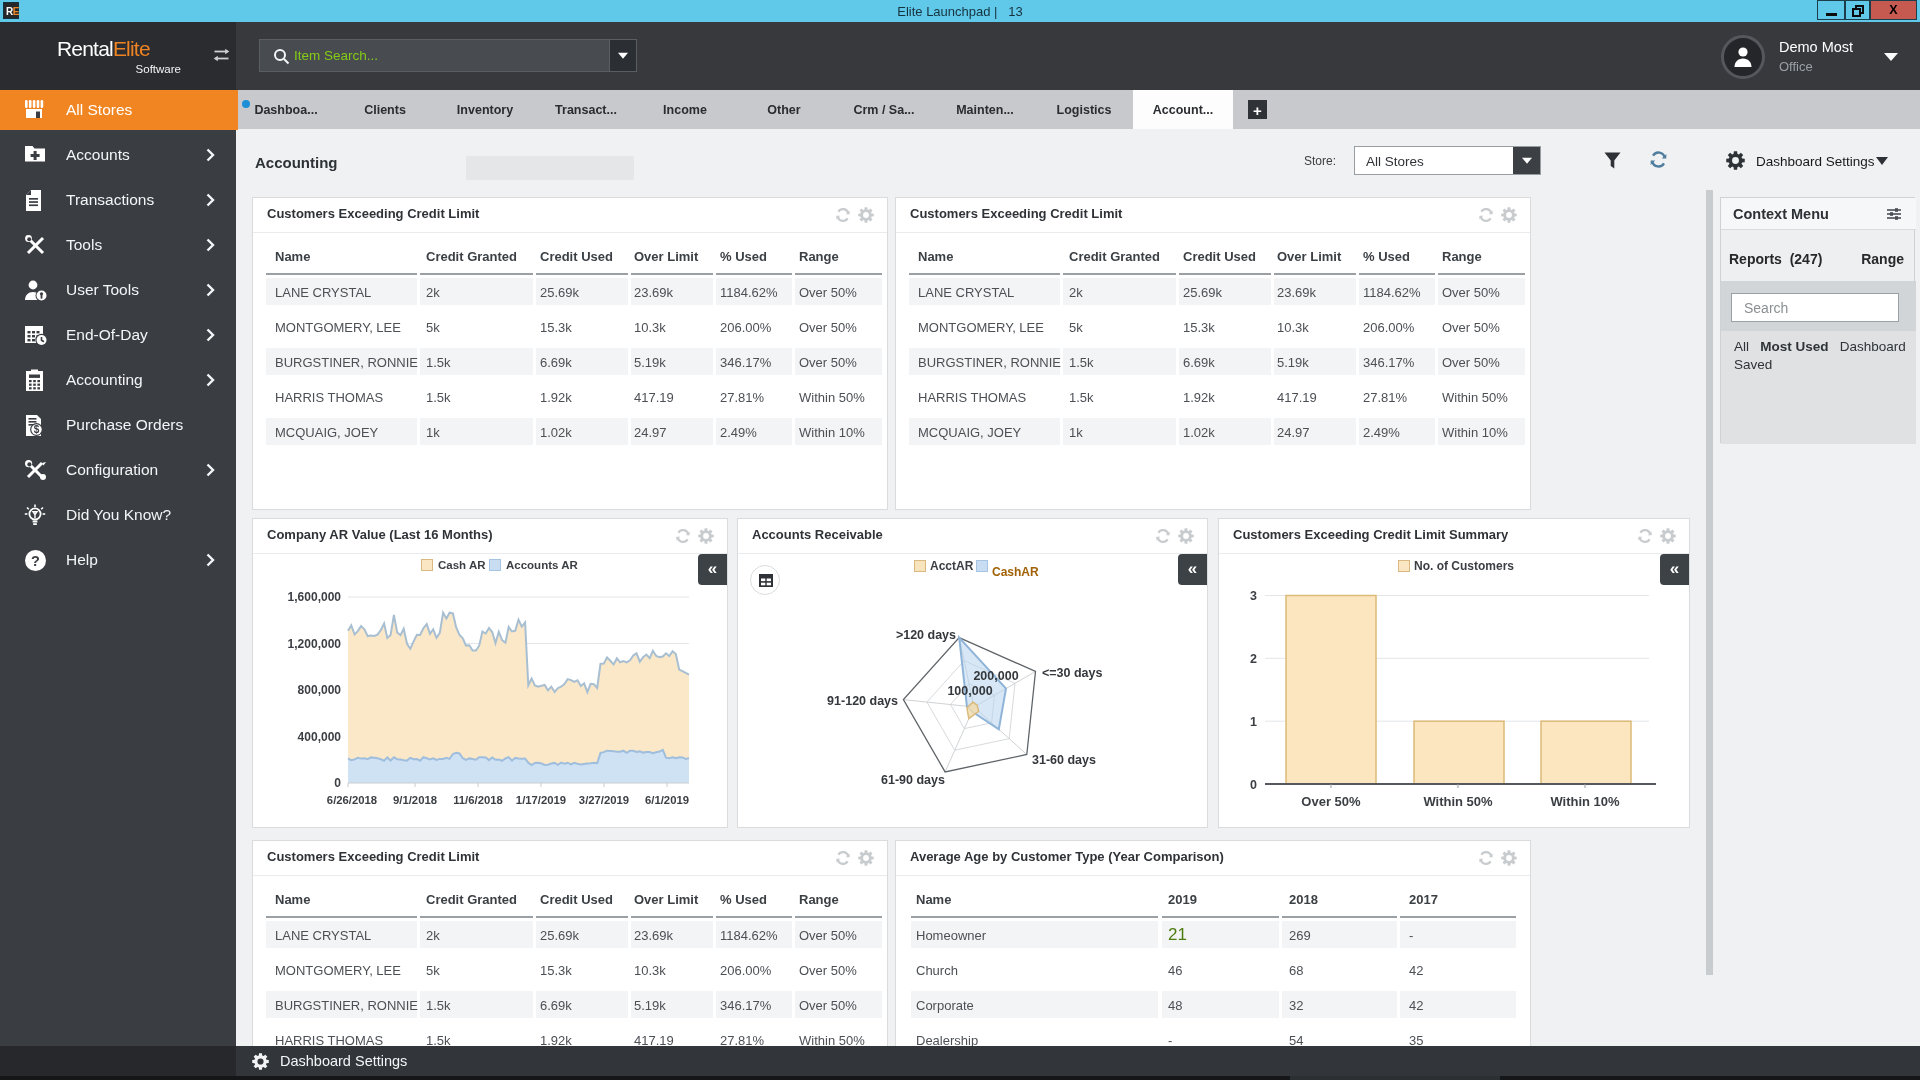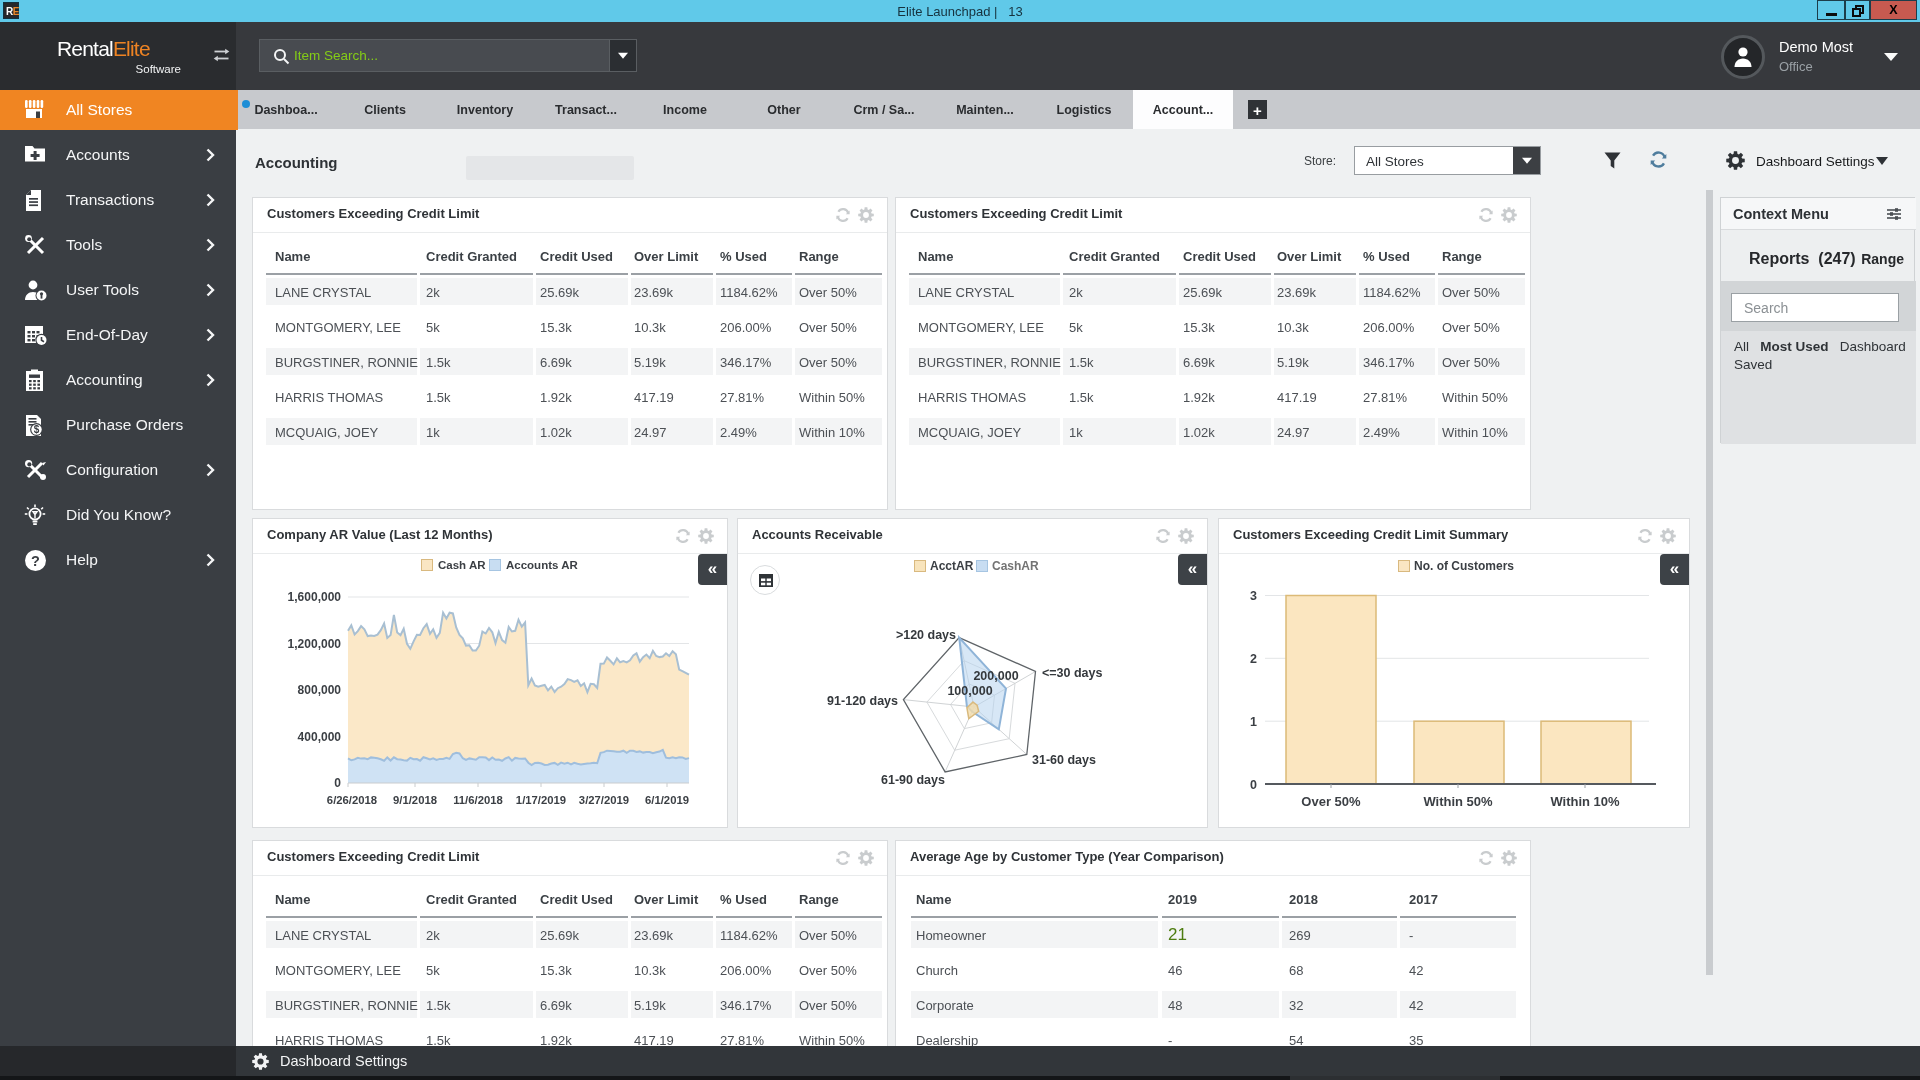--- a/index.html
+++ b/index.html
@@ -479,21 +479,21 @@
       <div style="position:absolute;left:20px;top:163.5px;transform:translateY(-50%);font-size:13px;color:#4c5055;">Corporate</div>
       <div style="position:absolute;left:272px;top:163.5px;transform:translateY(-50%);font-size:13px;color:#4c5055;">48</div>
       <div style="position:absolute;left:393px;top:163.5px;transform:translateY(-50%);font-size:13px;color:#4c5055;">32</div>
       <div style="position:absolute;left:513px;top:163.5px;transform:translateY(-50%);font-size:13px;color:#4c5055;">42</div>
       <div style="position:absolute;left:20px;top:198.5px;transform:translateY(-50%);font-size:13px;color:#4c5055;">Dealership</div>
       <div style="position:absolute;left:272px;top:198.5px;transform:translateY(-50%);font-size:13px;color:#4c5055;">-</div>
       <div style="position:absolute;left:393px;top:198.5px;transform:translateY(-50%);font-size:13px;color:#4c5055;">54</div>
       <div style="position:absolute;left:513px;top:198.5px;transform:translateY(-50%);font-size:13px;color:#4c5055;">35</div>
     </div>
 <div style="position:absolute;left:252px;top:518px;width:476px;height:310px;background:#fff;border:1px solid #d9dbdd;">
-      <div style="position:absolute;left:14px;top:8px;font-size:13px;font-weight:700;color:#2f3337;">Company AR Value (Last 12 Months)</div>
+      <div style="position:absolute;left:14px;top:8px;font-size:13px;font-weight:700;color:#2f3337;">Company AR Value (Last 16 Months)</div>
       <div style="position:absolute;right:36px;top:9px;"><svg width="16" height="16" viewBox="0 0 16 16">
           <path d="M2.8 9.6A5.3 5.3 0 0 0 12.6 11.2" fill="none" stroke="#c9ccce" stroke-width="2.2"></path>
           <path d="M13.2 6.4A5.3 5.3 0 0 0 3.4 4.8" fill="none" stroke="#c9ccce" stroke-width="2.2"></path>
           <path d="M14.6 3.4v3.8h-3.8z" fill="#c9ccce"></path>
           <path d="M1.4 12.6V8.8h3.8z" fill="#c9ccce"></path>
         </svg></div>
       <div style="position:absolute;right:13px;top:9px;"><svg width="16" height="16" viewBox="0 0 16 16">
           <path d="M6.40,2.42 L6.63,0.22 L9.37,0.22 L9.60,2.42 L10.81,2.93 L12.53,1.53 L14.47,3.47 L13.07,5.19 L13.58,6.40 L15.78,6.63 L15.78,9.37 L13.58,9.60 L13.07,10.81 L14.47,12.53 L12.53,14.47 L10.81,13.07 L9.60,13.58 L9.37,15.78 L6.63,15.78 L6.40,13.58 L5.19,13.07 L3.47,14.47 L1.53,12.53 L2.93,10.81 L2.42,9.60 L0.22,9.37 L0.22,6.63 L2.42,6.40 L2.93,5.19 L1.53,3.47 L3.47,1.53 L5.19,2.93 Z M8.00,5.10 A2.9,2.9 0 1 0 8.00,10.90 A2.9,2.9 0 1 0 8.00,5.10 Z" fill="#c9ccce" fill-rule="evenodd"></path>
         </svg></div>
       <div style="position:absolute;left:0;top:34px;width:474px;border-top:1px solid #e9ebec;"></div>
@@ -541,21 +541,21 @@
           <path d="M14.6 3.4v3.8h-3.8z" fill="#c9ccce"></path>
           <path d="M1.4 12.6V8.8h3.8z" fill="#c9ccce"></path>
         </svg></div>
       <div style="position:absolute;right:13px;top:9px;"><svg width="16" height="16" viewBox="0 0 16 16">
           <path d="M6.40,2.42 L6.63,0.22 L9.37,0.22 L9.60,2.42 L10.81,2.93 L12.53,1.53 L14.47,3.47 L13.07,5.19 L13.58,6.40 L15.78,6.63 L15.78,9.37 L13.58,9.60 L13.07,10.81 L14.47,12.53 L12.53,14.47 L10.81,13.07 L9.60,13.58 L9.37,15.78 L6.63,15.78 L6.40,13.58 L5.19,13.07 L3.47,14.47 L1.53,12.53 L2.93,10.81 L2.42,9.60 L0.22,9.37 L0.22,6.63 L2.42,6.40 L2.93,5.19 L1.53,3.47 L3.47,1.53 L5.19,2.93 Z M8.00,5.10 A2.9,2.9 0 1 0 8.00,10.90 A2.9,2.9 0 1 0 8.00,5.10 Z" fill="#c9ccce" fill-rule="evenodd"></path>
         </svg></div>
       <div style="position:absolute;left:0;top:34px;width:469px;border-top:1px solid #e9ebec;"></div>
       <div style="position:absolute;left:176px;top:41px;width:12px;height:12px;background:#f8e4bc;border:1.5px solid #d9b97f;"></div>
       <div style="position:absolute;left:192px;top:47px;transform:translateY(-50%);font-size:12px;font-weight:700;color:#3b3f44;">AcctAR</div>
       <div style="position:absolute;left:238px;top:41px;width:12px;height:12px;background:#c8ddf2;border:1.5px solid #a6c5e2;"></div>
-      <div style="position:absolute;left:254px;top:47px;transform:translateY(-50%);font-size:12px;font-weight:700;color:#737373;">CashAR</div>
+      <div style="position:absolute;left:254px;top:53px;transform:translateY(-50%);font-size:12px;font-weight:700;color:#a16207;">CashAR</div>
       <div style="position:absolute;left:12px;top:46px;width:30px;height:30px;border-radius:50%;background:#fff;border:1px solid #d9dcde;">
         <svg style="position:absolute;left:8px;top:8px;" width="14" height="13" viewBox="0 0 14 13">
           <rect x="0" y="0" width="14" height="13" fill="#2f3337"></rect>
           <g fill="#fff">
             <rect x="2" y="4.5" width="4.3" height="2.6"></rect>
             <rect x="7.7" y="4.5" width="4.3" height="2.6"></rect>
             <rect x="2" y="8.7" width="4.3" height="2.6"></rect>
             <rect x="7.7" y="8.7" width="4.3" height="2.6"></rect>
           </g>
         </svg>
@@ -629,21 +629,21 @@
           <line x1="1" y1="3" x2="15" y2="3"></line>
           <line x1="1" y1="7" x2="15" y2="7"></line>
           <line x1="1" y1="11" x2="15" y2="11"></line>
         </g>
         <g fill="#4b4f54">
           <rect x="9" y="1.2" width="3" height="3.6"></rect>
           <rect x="4" y="5.2" width="3" height="3.6"></rect>
           <rect x="9" y="9.2" width="3" height="3.6"></rect>
         </g>
       </svg>
-      <div style="position:absolute;left:28px;top:61px;transform:translateY(-50%);font-size:16px;font-weight:700;color:#26282b;">Reports&nbsp;&nbsp;(247)</div>
+      <div style="position:absolute;left:8px;top:61px;transform:translateY(-50%);font-size:14px;font-weight:700;color:#26282b;">Reports&nbsp;&nbsp;(247)</div>
       <div style="position:absolute;right:10px;top:61px;transform:translateY(-50%);font-size:14px;font-weight:700;color:#26282b;">Range</div>
       <div style="position:absolute;left:0;top:83px;width:195px;height:50px;background:#d2d5d7;"></div>
       <div style="position:absolute;left:10px;top:95px;width:168px;height:29px;background:#fff;border:1.5px solid #9aa0a4;">
         <span style="position:absolute;left:12px;top:6px;font-size:14px;color:#8b9094;">Search</span>
       </div>
       <div style="position:absolute;left:0;top:133px;width:195px;height:113px;background:#dfe1e3;"></div>
       <div style="position:absolute;left:13px;top:148px;transform:translateY(-50%);font-size:13.5px;color:#2f3337;">All&nbsp;&nbsp; <b>Most Used</b>&nbsp;&nbsp; Dashboard</div>
       <div style="position:absolute;left:13px;top:166px;transform:translateY(-50%);font-size:13.5px;color:#2f3337;">Saved</div>
     </div>
 <div style="position:absolute;left:0;top:1046px;width:1920px;height:34px;background:#32363a;"></div>

